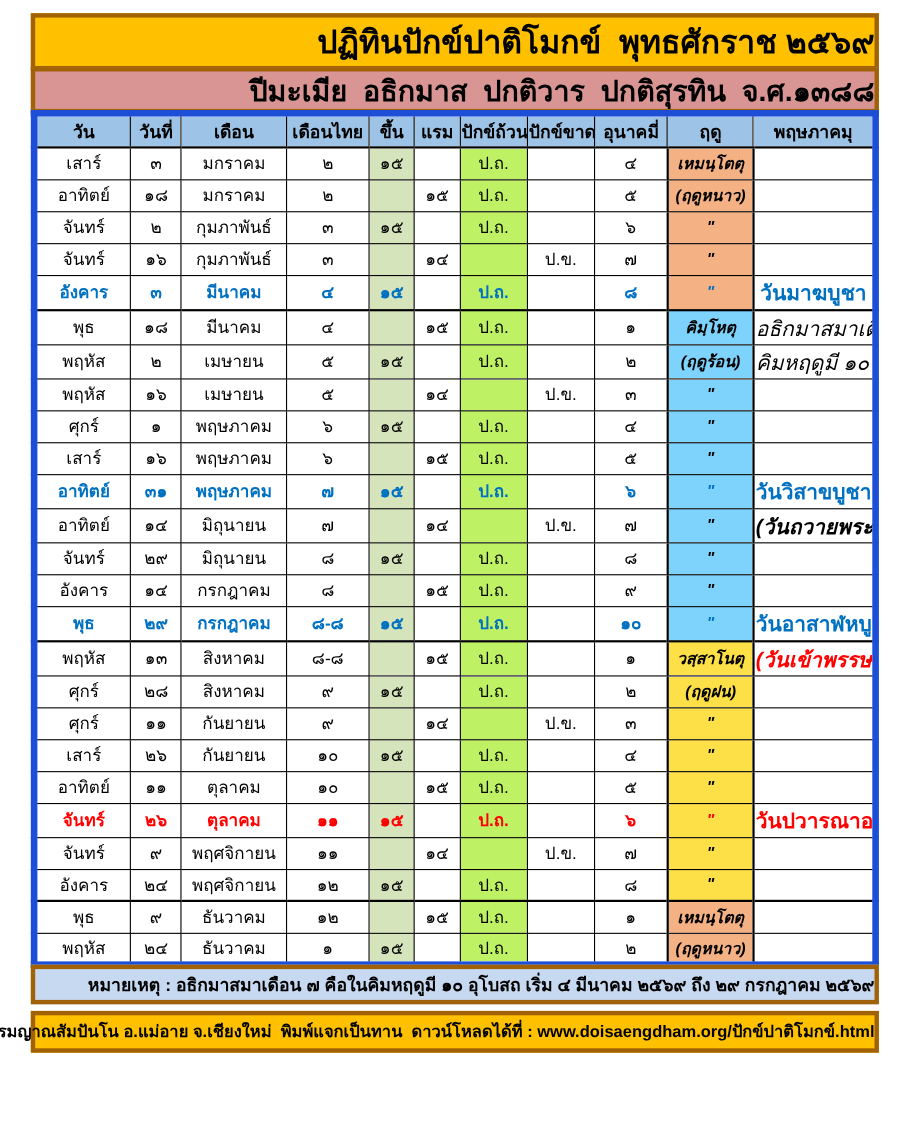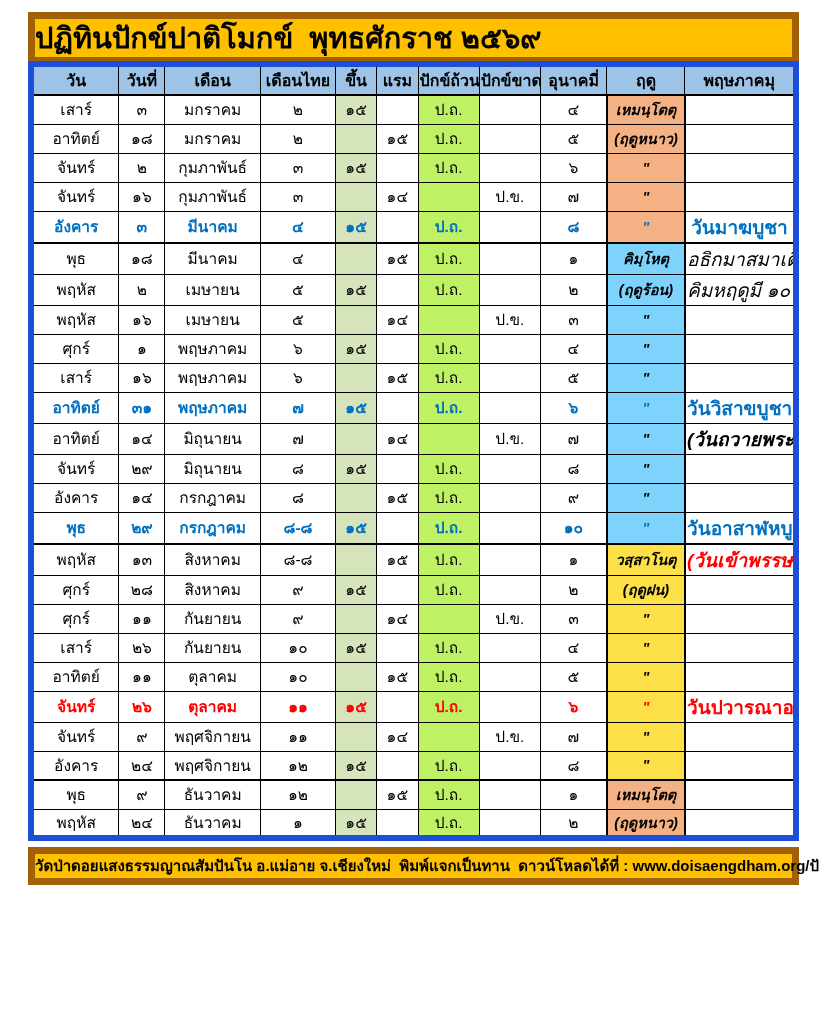--- a/index.html
+++ b/index.html
@@ -3,21 +3,21 @@
 <meta charset="utf-8">
 <style>
   html,body{margin:0;padding:0;}
   body{
     width:819px;height:1024px;background:#ffffff;
     font-family:"Liberation Sans","DejaVu Sans",sans-serif;
     color:#000;
   }
   .page{padding:12px 20px 0 28px;box-sizing:border-box;}
   .bar{
-    border:7px solid #a16207;display:flex;align-items:center;justify-content:flex-start;
+    border:4px solid #a16207;display:flex;align-items:center;justify-content:flex-end;
     box-sizing:border-box;text-align:center;
   }
   .bar span{white-space:pre;}
   .title-bar{background:#FFC000;height:52px;font-size:29px;font-weight:bold;}
   .subtitle-bar{background:#D99594;height:42px;font-size:26px;font-weight:bold;margin-top:-3px;}
   table.cal{
     border-collapse:collapse;width:100%;table-layout:fixed;margin-top:-3px;
     border:6px solid #1d4ed8;background:#fff;
   }
   .cal th,.cal td{
@@ -50,20 +50,23 @@
 </style>
 </head>
 <body>
 
 <div class="page">
 
   <div class="bar title-bar">
     <span>ปฏิทินปักข์ปาติโมกข์  พุทธศักราช ๒๕๖๙</span>
   </div>
 
+  <div class="bar subtitle-bar">
+    <span>ปีมะเมีย  อธิกมาส  ปกติวาร  ปกติสุรทิน  จ.ศ.๑๓๘๘</span>
+  </div>
 
   <table class="cal">
     <colgroup id="cal-colgroup">
         <col style="width: 11.5%;">
         <col style="width: 6%;">
         <col style="width: 12.5%;">
         <col style="width: 9.8%;">
         <col style="width: 5.4%;">
         <col style="width: 5.4%;">
         <col style="width: 8%;">
@@ -409,18 +412,21 @@
           <td></td>
           <td class="col-full">ป.ถ.</td>
           <td></td>
           <td>๒</td>
           <td class="col-season season-winter">(ฤดูหนาว)</td>
           <td class="remark"></td>
         </tr>
       </tbody>
   </table>
 
+  <div class="bar note-bar">
+    <span>หมายเหตุ : อธิกมาสมาเดือน ๗ คือในคิมหฤดูมี ๑๐ อุโบสถ เริ่ม ๔ มีนาคม ๒๕๖๙ ถึง ๒๙ กรกฎาคม ๒๕๖๙</span>
+  </div>
 
   <div class="bar footer-bar">
     <span>วัดป่าดอยแสงธรรมญาณสัมปันโน อ.แม่อาย จ.เชียงใหม่  พิมพ์แจกเป็นทาน  ดาวน์โหลดได้ที่ : www.doisaengdham.org/ปักข์ปาติโมกข์.html</span>
   </div>
 
 </div>
 
 </body></html>

